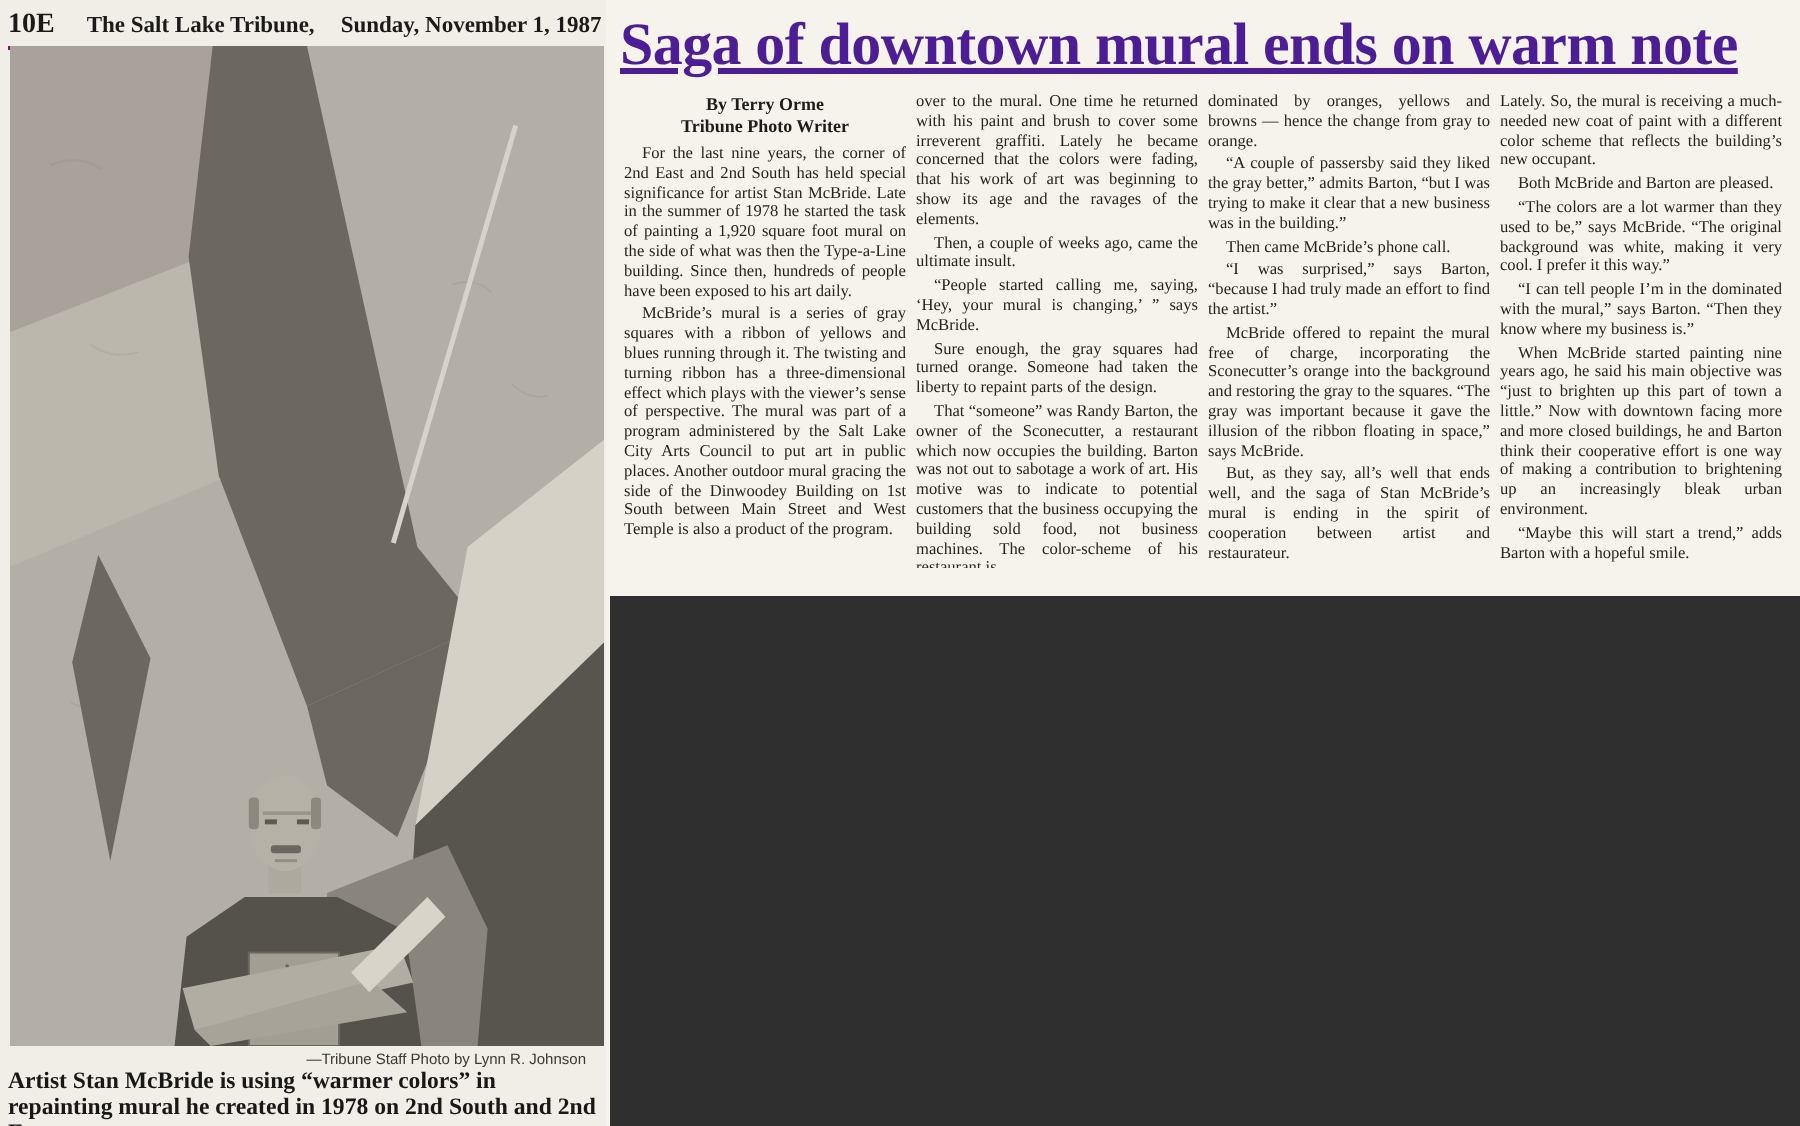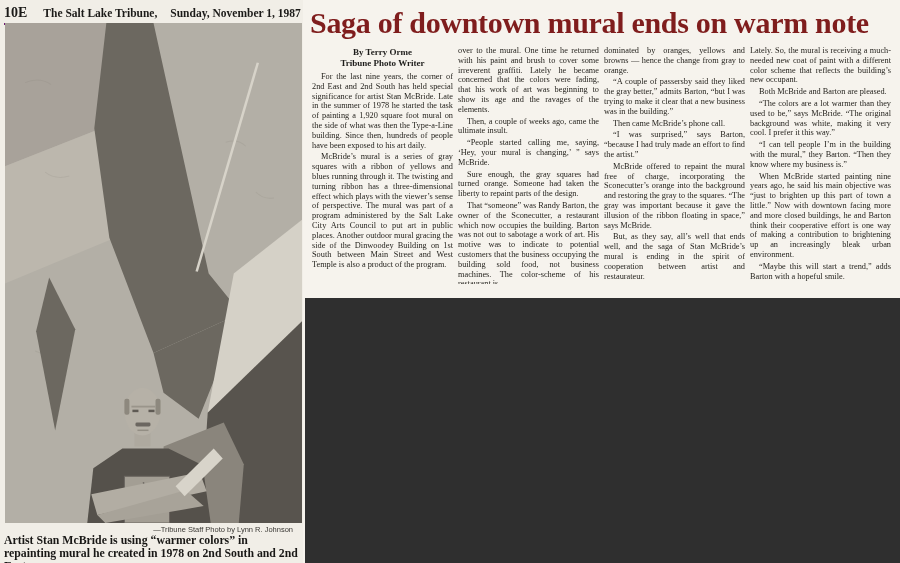--- a/index.html
+++ b/index.html
@@ -13,22 +13,22 @@
   .masthead .paper{font-weight:bold;font-size:11.5px;margin-left:12px;}
   .masthead .date{font-weight:bold;font-size:11.5px;margin-left:9px;}
   .photo{position:absolute;left:5px;top:23px;width:297px;height:500px;background:#b3afa6;}
   .photo svg{display:block;width:100%;height:100%;}
   .credit{position:absolute;top:525px;right:10px;font-family:"Liberation Sans",sans-serif;
           font-size:7.5px;color:#3a3834;}
   .caption{position:absolute;top:534px;left:4px;width:294px;font-weight:bold;
            font-size:11.8px;line-height:1.12;color:#191816;}
   
   .right-pane{position:absolute;left:303px;top:0;width:597px;height:563px;background:#f6f3ed;}
-  .headline{margin:0;padding:6px 6px 0 7px;font-size:30px;font-weight:700;color:#7f1d1d;
-            letter-spacing:-0.3px;line-height:1.1;white-space:nowrap;}
+  .headline{margin:0;padding:6px 6px 0 7px;font-size:30px;font-weight:700;color:#4c1d95;
+            letter-spacing:-0.3px;line-height:1.1;white-space:nowrap;text-decoration:underline;}
   .columns{display:flex;gap:5px;padding:7px 9px 0 9px;height:238px;overflow:hidden;}
   .col{flex:1;min-width:0;font-size:8.3px;line-height:9.8px;text-align:justify;color:#26241f;}
   .col p{margin:0 0 2px 0;text-indent:9px;}
   .col p.cont{text-indent:0;}
   .byline{text-align:center;font-weight:bold;font-size:9px;line-height:10.5px;margin:1px 0 4px 0;color:#1d1c1a;}
   .dark-area{position:absolute;left:2px;top:298px;right:0;bottom:0;background:#2f2f2f;}
 </style>
 </head>
 <body>
 
@@ -123,21 +123,21 @@
             <p>McBride offered to repaint the mural free of charge, incorporating the Sconecutter’s orange into the background and restoring the gray to the squares. “The gray was important because it gave the illusion of the ribbon floating in space,” says McBride.</p>
             <p>But, as they say, all’s well that ends well, and the saga of Stan McBride’s mural is ending in the spirit of cooperation between artist and restaurateur.</p>
             <p>Barton, in return, bought the paint and offered his labor in assisting</p>
           </div>
       </div>
       <div class="col">
         <div>
             <p class="cont">Lately. So, the mural is receiving a much-needed new coat of paint with a different color scheme that reflects the building’s new occupant.</p>
             <p>Both McBride and Barton are pleased.</p>
             <p>“The colors are a lot warmer than they used to be,” says McBride. “The original background was white, making it very cool. I prefer it this way.”</p>
-            <p>“I can tell people I’m in the building with the mural,” they Barton. “Then they know where my business is.”</p>
+            <p>“I can tell people I’m in the dominated with the mural,” says Barton. “Then they know where my business is.”</p>
             <p>When McBride started painting nine years ago, he said his main objective was “just to brighten up this part of town a little.” Now with downtown facing more and more closed buildings, he and Barton think their cooperative effort is one way of making a contribution to brightening up an increasingly bleak urban environment.</p>
             <p>“Maybe this will start a trend,” adds Barton with a hopeful smile.</p>
           </div>
       </div>
     </div>
 
     <div class="dark-area"></div>
   </div>
 
 </div>

